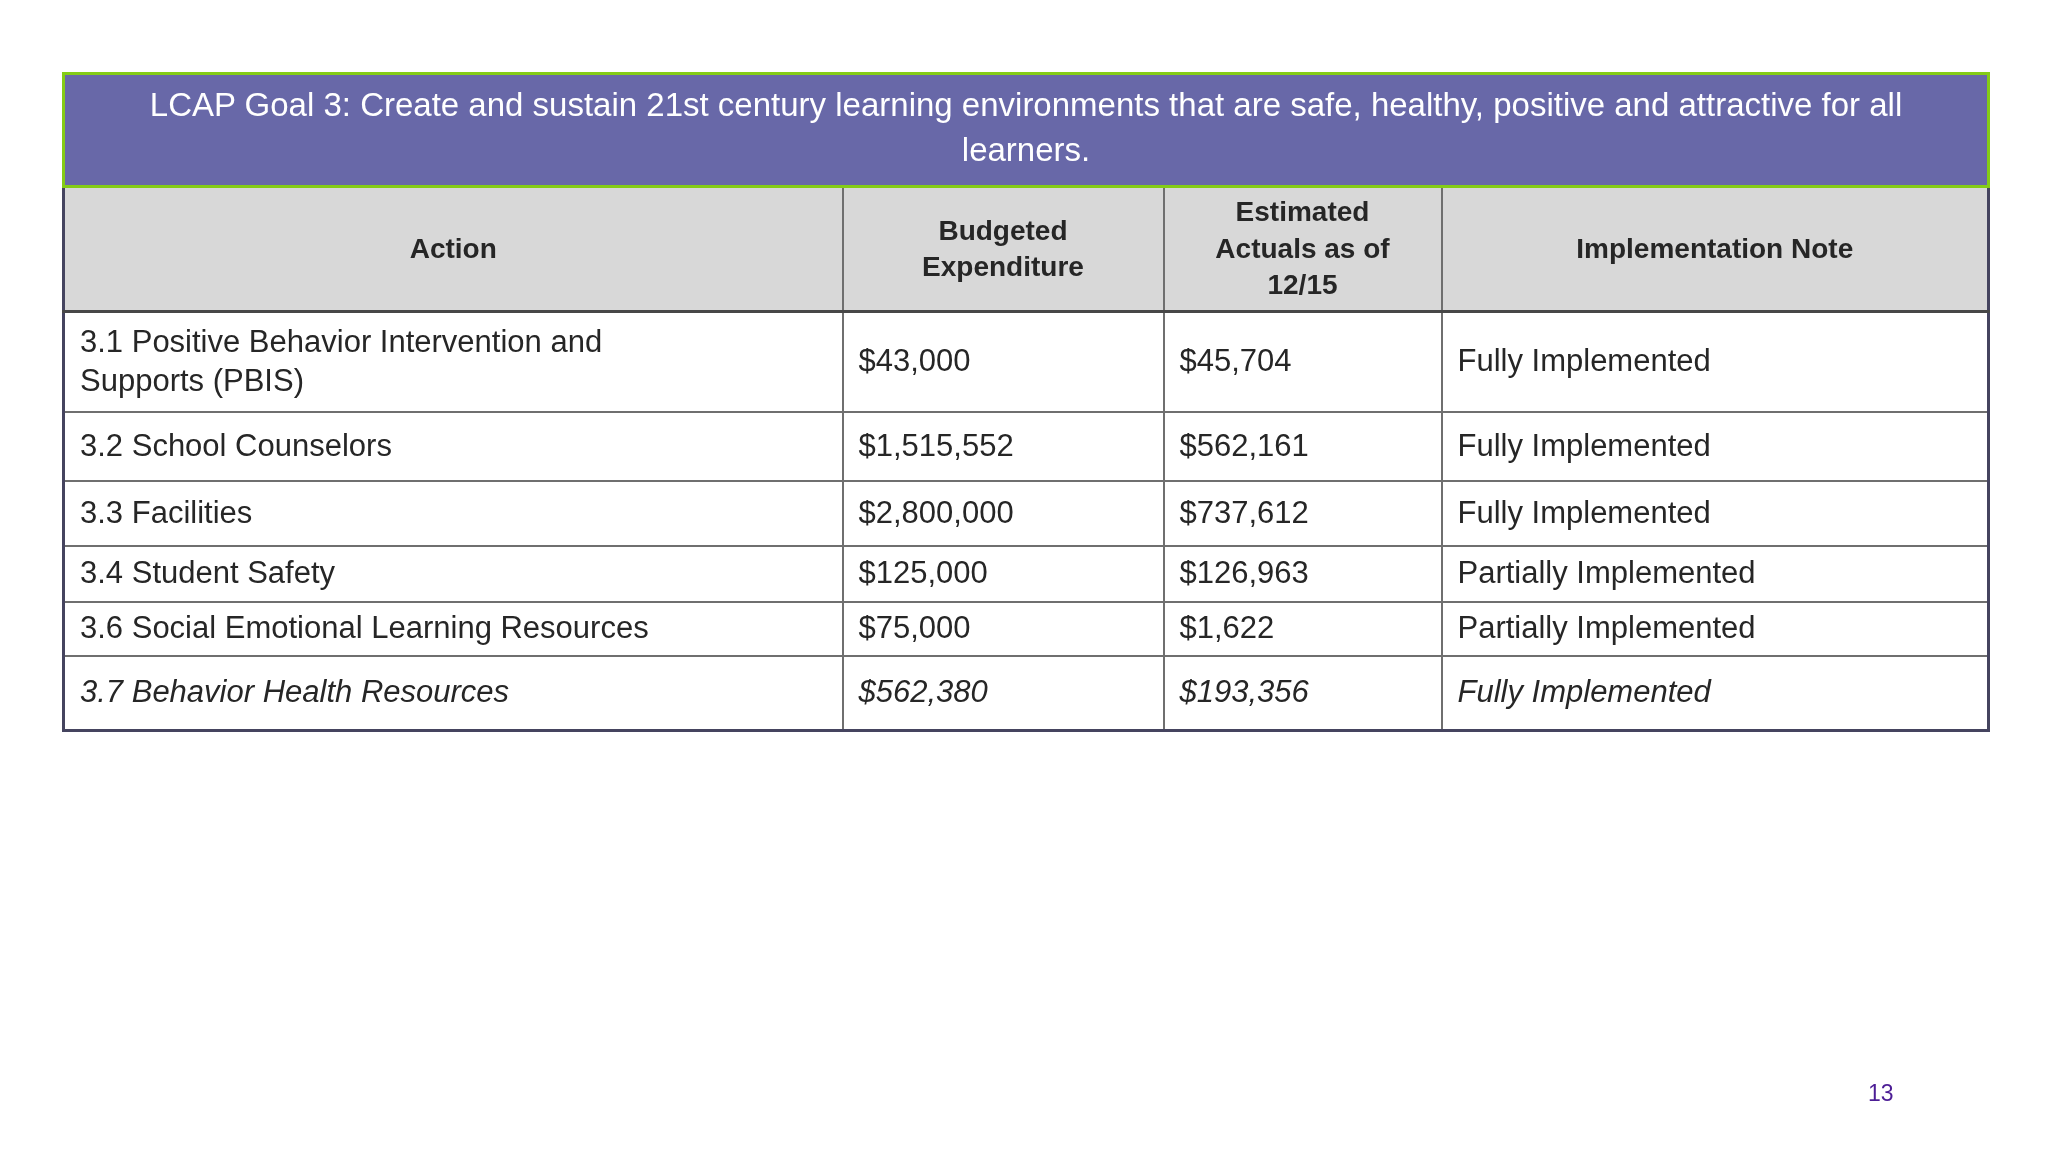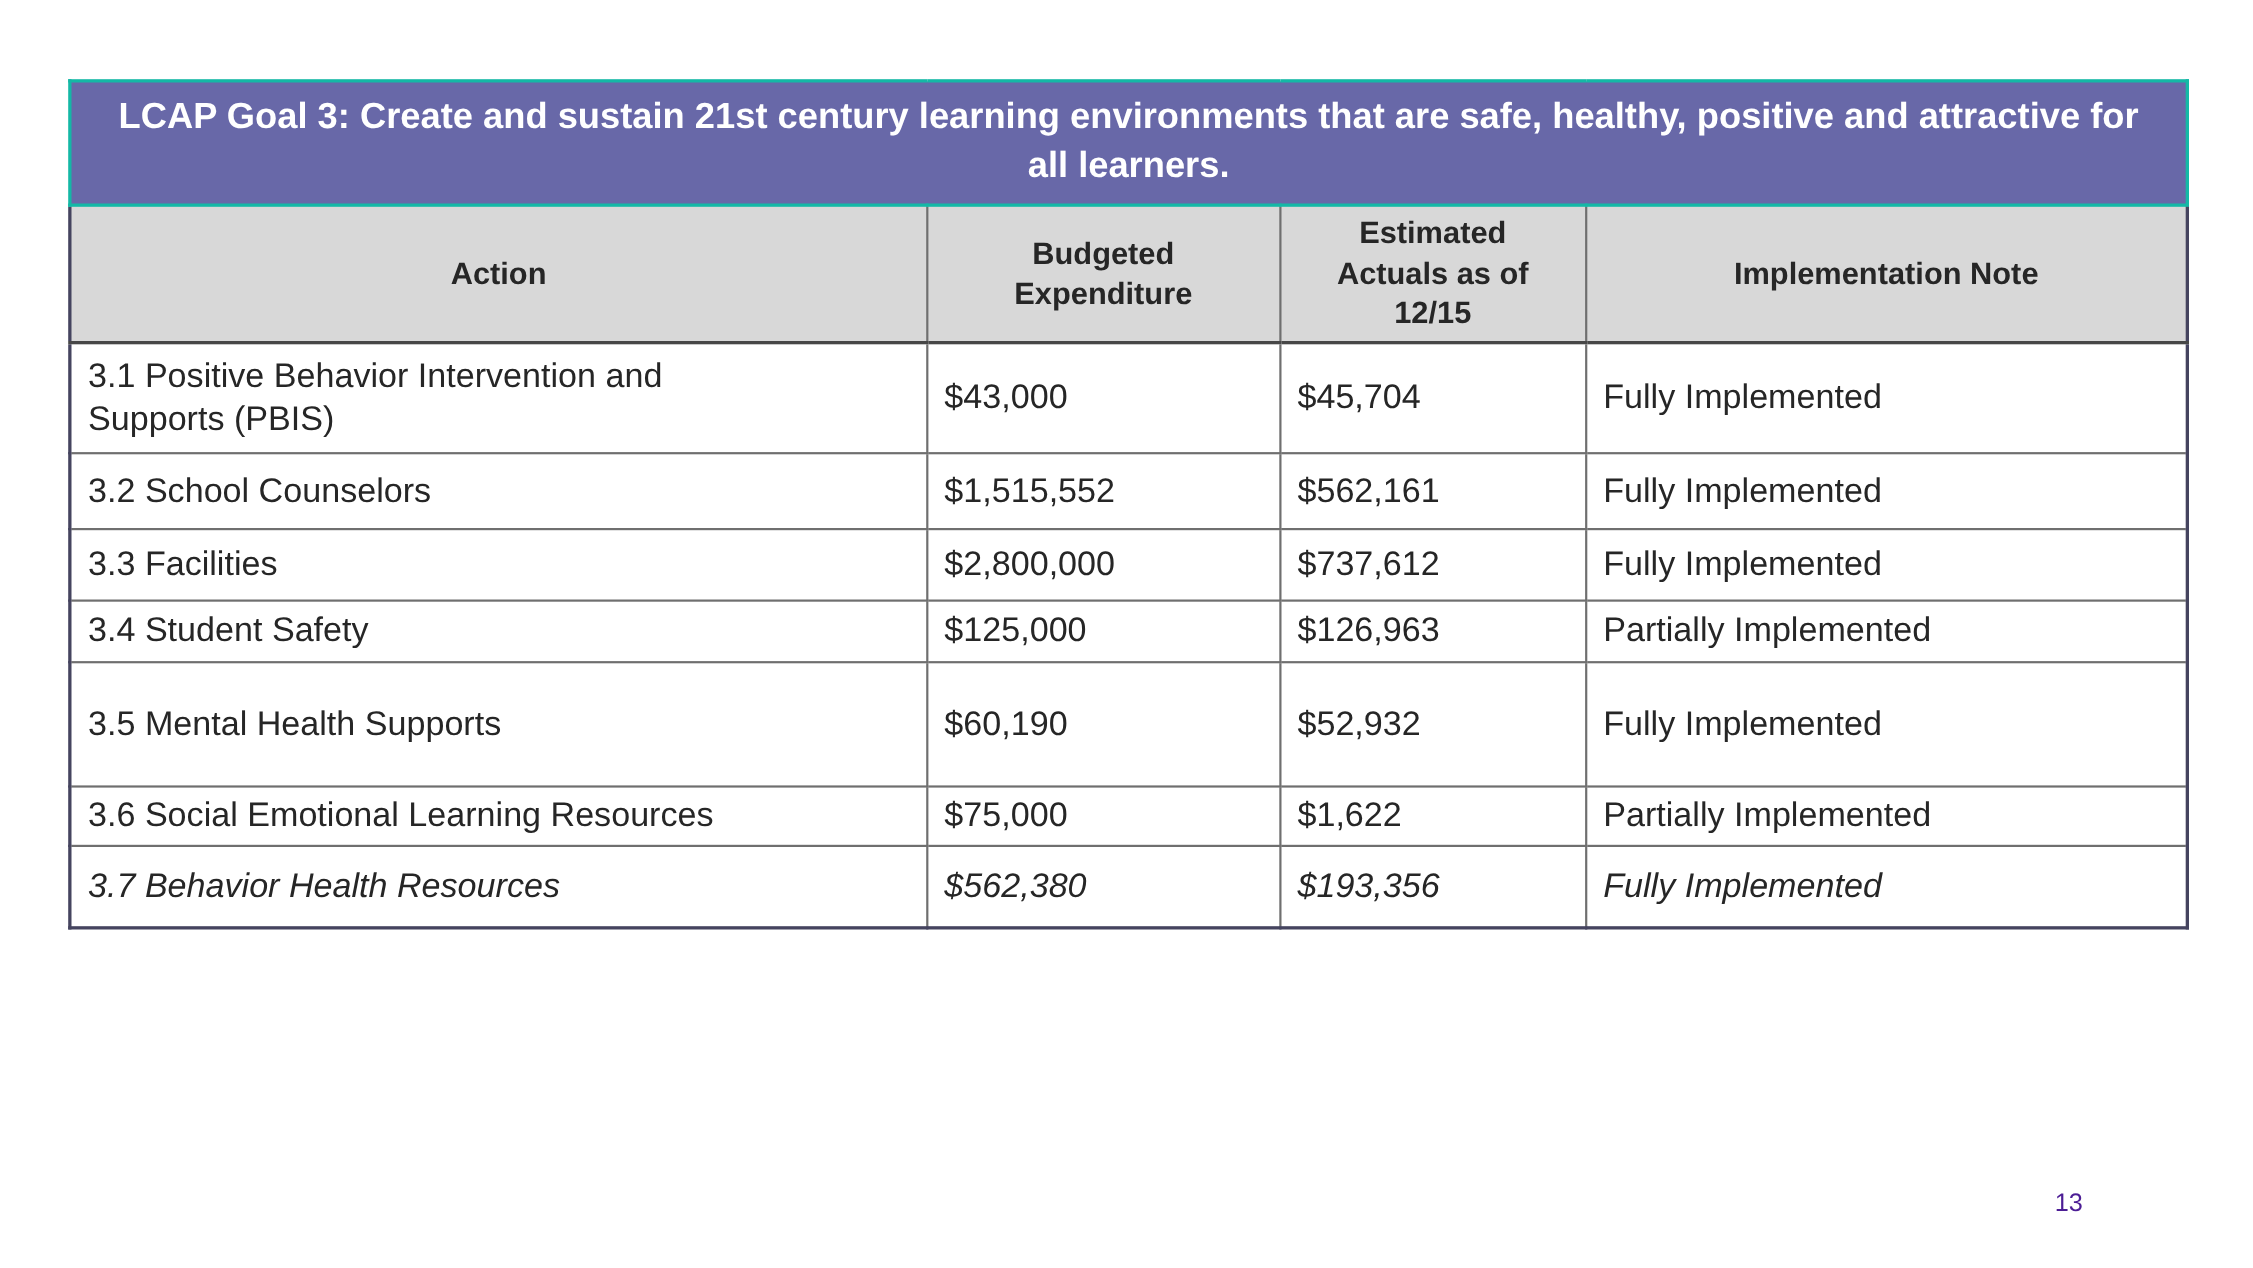--- a/index.html
+++ b/index.html
@@ -24,27 +24,27 @@
     border-collapse: collapse;
     table-layout: fixed;
     border: 3px solid #45445f;
   }
 
   
   tr.row-title { height: 113px; }
   th.title-cell {
     background: #6868a8;
     color: #ffffff;
-    font-weight: bold;
+    font-weight: normal;
     font-size: 33px;
     line-height: 1.35;
     text-align: center;
     vertical-align: top;
     padding: 8px 20px 0 20px;
-    border: 3px solid #14b8a6;
+    border: 3px solid #84cc16;
   }
 
   
   tr.row-colhead { height: 125px; }
   tr.row-colhead th {
     background: #d8d8d8;
     color: #262626;
     font-weight: bold;
     font-size: 28px;
     line-height: 1.3;
@@ -142,26 +142,20 @@
       <td class="cell-note"><span>Fully Implemented</span></td>
     </tr>
 
     <tr class="body-row r3">
       <td class="cell-action"><span class="wrap">3.4 Student Safety</span></td>
       <td class="cell-money"><span>$125,000</span></td>
       <td class="cell-money"><span>$126,963</span></td>
       <td class="cell-note"><span>Partially Implemented</span></td>
     </tr>
 
-    <tr class="body-row r4">
-      <td class="cell-action"><span class="wrap">3.5 Mental Health Supports</span></td>
-      <td class="cell-money"><span>$60,190</span></td>
-      <td class="cell-money"><span>$52,932</span></td>
-      <td class="cell-note"><span>Fully Implemented</span></td>
-    </tr>
 
     <tr class="body-row r5">
       <td class="cell-action"><span class="wrap">3.6 Social Emotional Learning Resources</span></td>
       <td class="cell-money"><span>$75,000</span></td>
       <td class="cell-money"><span>$1,622</span></td>
       <td class="cell-note"><span>Partially Implemented</span></td>
     </tr>
 
     <tr class="body-row r6">
       <td class="cell-action"><span class="wrap">3.7 Behavior Health Resources</span></td>

